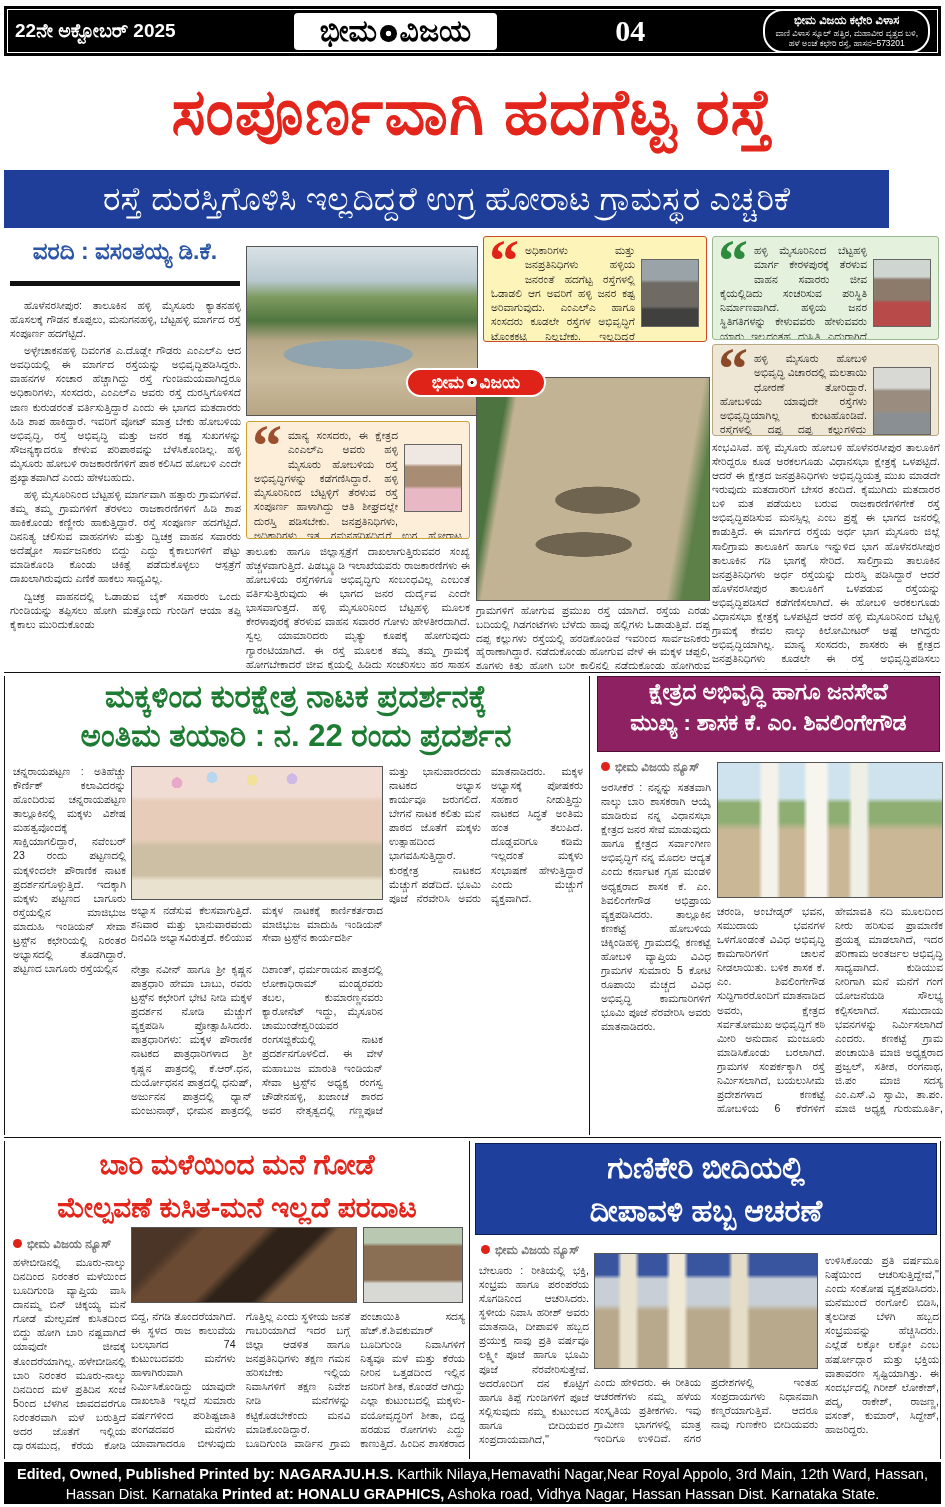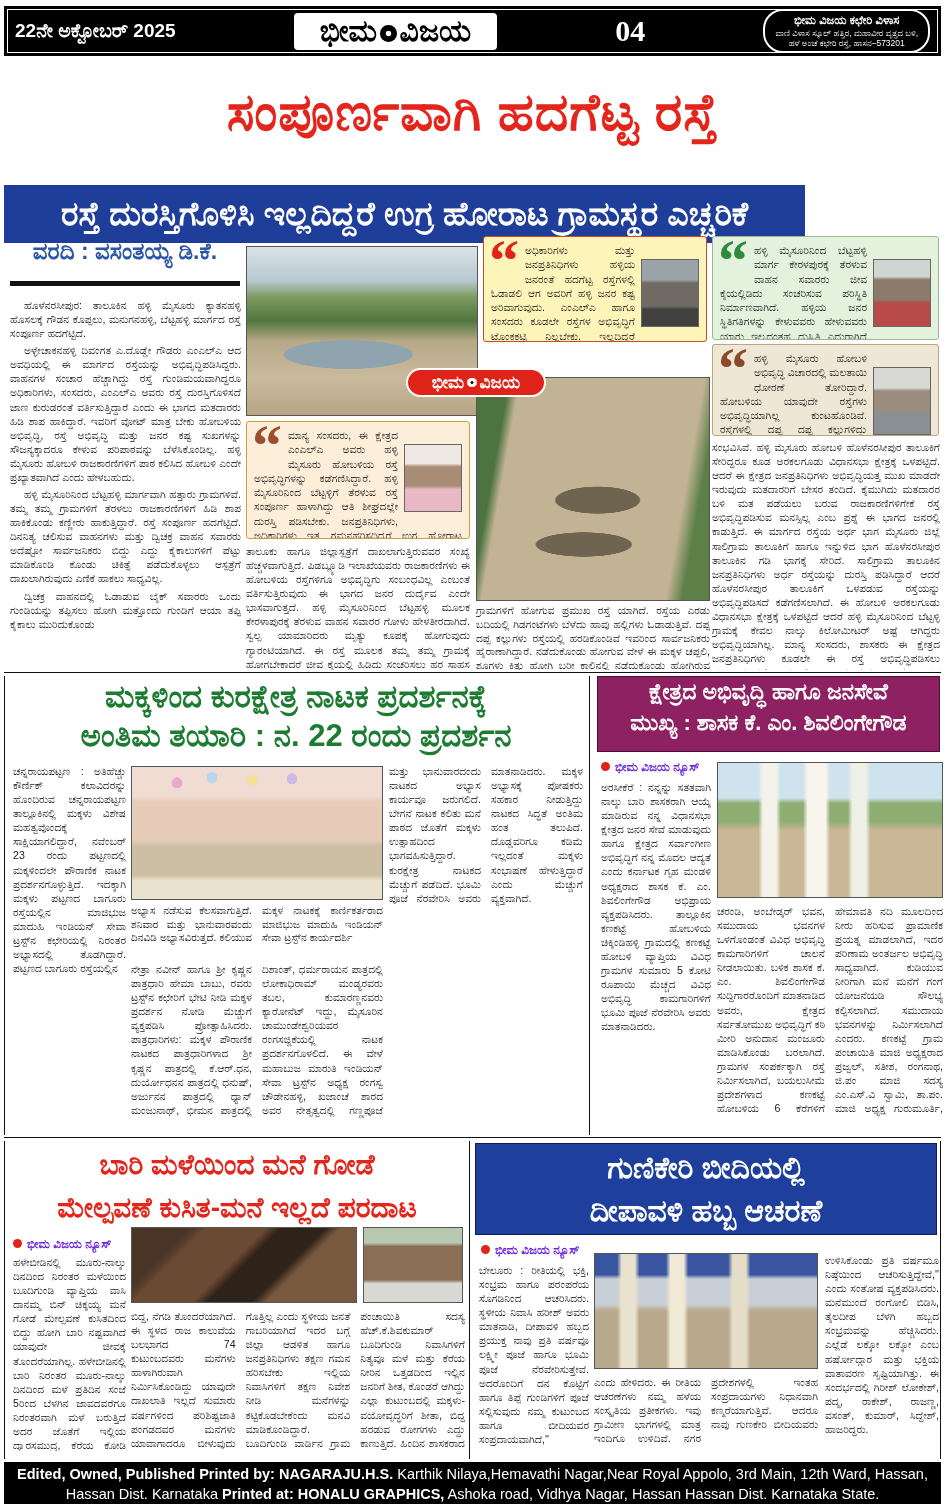--- a/index.html
+++ b/index.html
@@ -15,24 +15,24 @@
   .m-page{color:#fff;font-family:"Liberation Serif",serif;font-weight:bold;font-size:30px;}
   .m-office{background:#000;border:2px solid #fff;border-radius:20px;color:#fff;text-align:center;
     padding:2px 10px;line-height:1.25;}
   .m-office .t{font-weight:bold;font-size:11.5px;}
   .m-office .s{font-size:8.5px;}
   .orn{display:inline-block;width:0.55em;height:0.55em;border-radius:50%;vertical-align:middle;margin:0 3px;
     background:radial-gradient(circle,#fff 0 20%,#000 26% 100%);}
   .orn.w{background:radial-gradient(circle,#5a0b05 0 20%,#fff 26% 100%);}
   
   .lead-headline{position:absolute;left:0;top:58px;width:945px;height:108px;display:flex;
-    align-items:center;justify-content:center;color:#e4251b;font-weight:bold;font-size:52px;
+    align-items:center;justify-content:center;color:#e4251b;font-weight:bold;font-size:64px;
     letter-spacing:1px;white-space:nowrap;}
-  .lead-subbar{position:absolute;left:4px;top:170px;width:801px;height:58px;background:#1e3e9a;
-    display:flex;align-items:center;justify-content:center;color:#fff;font-weight:bold;font-size:33px;white-space:nowrap;margin-top:15px;}
+  .lead-subbar{position:absolute;left:4px;top:170px;width:885px;height:58px;background:#1e3e9a;
+    display:flex;align-items:center;justify-content:center;color:#fff;font-weight:normal;font-size:33px;white-space:nowrap;}
   
   .bodytxt{font-size:10.6px;line-height:1.33;text-align:justify;overflow:hidden;color:#222;}
   .bodytxt p{margin:0 0 3px;text-indent:14px;}
   .rule-h{position:absolute;left:4px;width:937px;height:0;border-top:1.5px solid #111;}
   
   .lead-wrap{position:absolute;left:0;top:232px;width:945px;height:440px;}
   .lead-byline{position:absolute;left:10px;top:6px;width:230px;text-align:center;color:#2b56a7;
     font-weight:bold;font-size:23px;border-bottom:5px solid #111;padding-bottom:16px;}
   .photo{border:1px solid #555;box-sizing:border-box;}
   .photo-road1{position:absolute;left:246px;top:14px;width:232px;height:170px;
@@ -83,21 +83,21 @@
       radial-gradient(circle 9px at 48% 10%,#f3e19a 0 60%,rgba(0,0,0,0) 62%),
       radial-gradient(circle 9px at 64% 9%,#cfb9e7 0 60%,rgba(0,0,0,0) 62%),
       linear-gradient(180deg,#f0dcd2 0 22%,#e7cdb9 26% 55%,#cdbfa4 60% 82%,#e9e2cf 86% 100%);}
   .drama-cap{position:absolute;left:126px;top:228px;width:252px;height:54px;font-size:10.4px;
     line-height:1.3;text-align:justify;column-count:2;column-gap:10px;overflow:hidden;}
   .drama-below{position:absolute;left:126px;top:286px;width:252px;height:166px;column-count:2;column-gap:10px;}
   .drama-colR{position:absolute;left:384px;top:88px;width:194px;height:364px;column-count:2;column-gap:10px;}
   .mla-headline{position:absolute;left:592px;top:0;width:343px;height:76px;background:#8e2161;
     border:1.5px solid #4e0f33;display:flex;flex-direction:column;align-items:center;justify-content:flex-start;
     color:#fff;font-weight:bold;font-size:22px;line-height:1.4;box-sizing:border-box;}
-  .byline-red{color:#6d28d9;font-weight:bold;font-size:12px;}
+  .byline-red{color:#737373;font-weight:bold;font-size:12px;}
   .byline-red .dot{display:inline-block;width:9px;height:9px;border-radius:50%;background:#e02318;margin-right:5px;}
   .mla-byline{position:absolute;left:596px;top:84px;}
   .mla-col1{position:absolute;left:596px;top:104px;width:110px;height:350px;}
   .photo-ground{position:absolute;left:712px;top:86px;width:226px;height:136px;
     background:
       linear-gradient(90deg,rgba(0,0,0,0) 0 18%,#f4f2ea 20% 26%,rgba(0,0,0,0) 28% 38%,#f7f5ee 40% 48%,rgba(0,0,0,0) 50% 58%,#eef0e6 60% 66%,rgba(0,0,0,0) 68%),
       linear-gradient(180deg,#cfe3ee 0 26%,#8fae74 30% 44%,#c9b795 50% 100%);}
   .mla-below{position:absolute;left:712px;top:228px;width:226px;height:224px;column-count:2;column-gap:10px;}
   
   .bot-wrap{position:absolute;left:4px;top:1141px;width:937px;height:318px;

